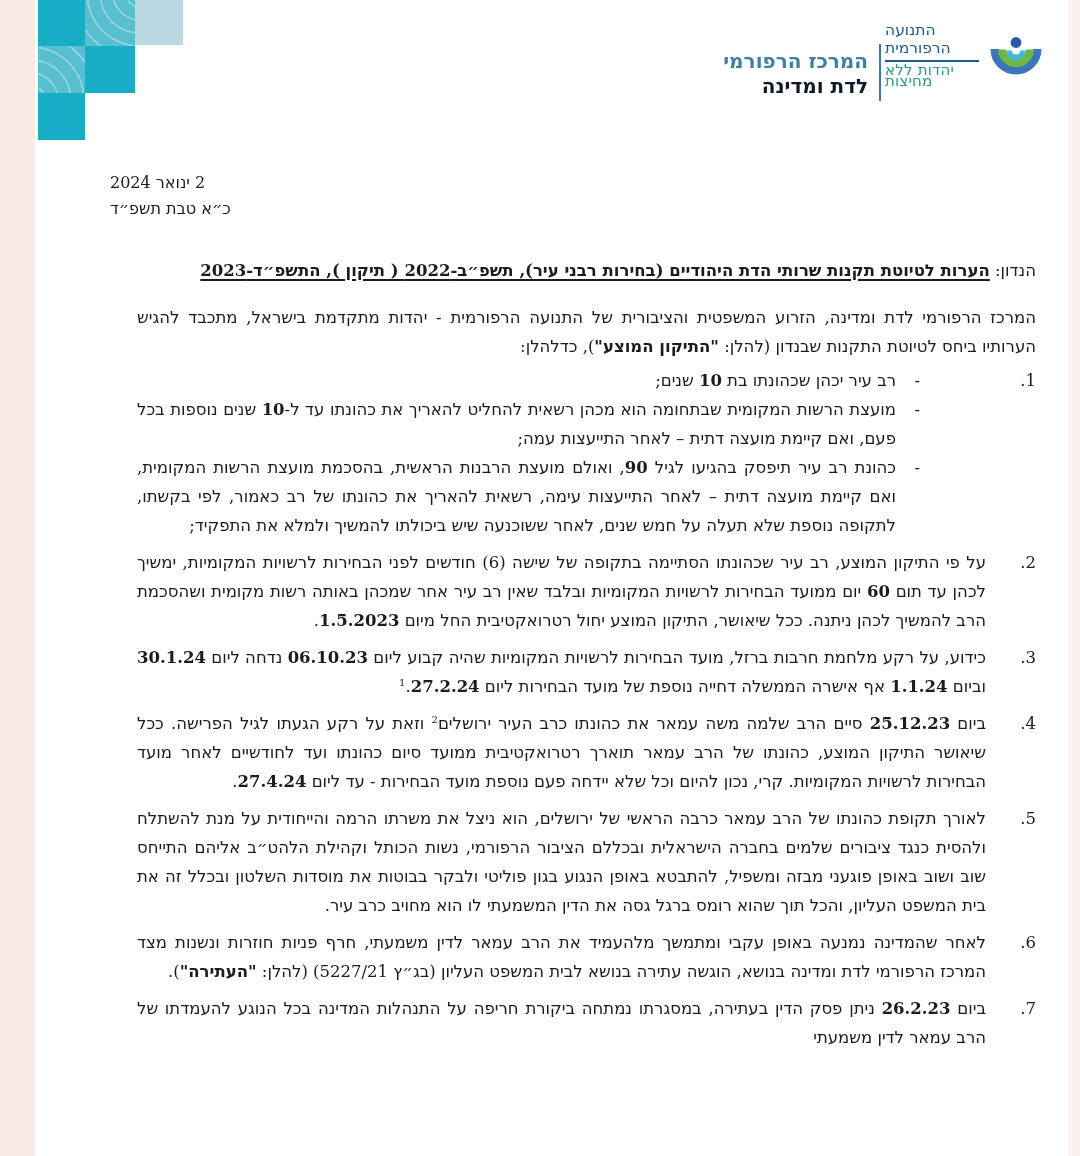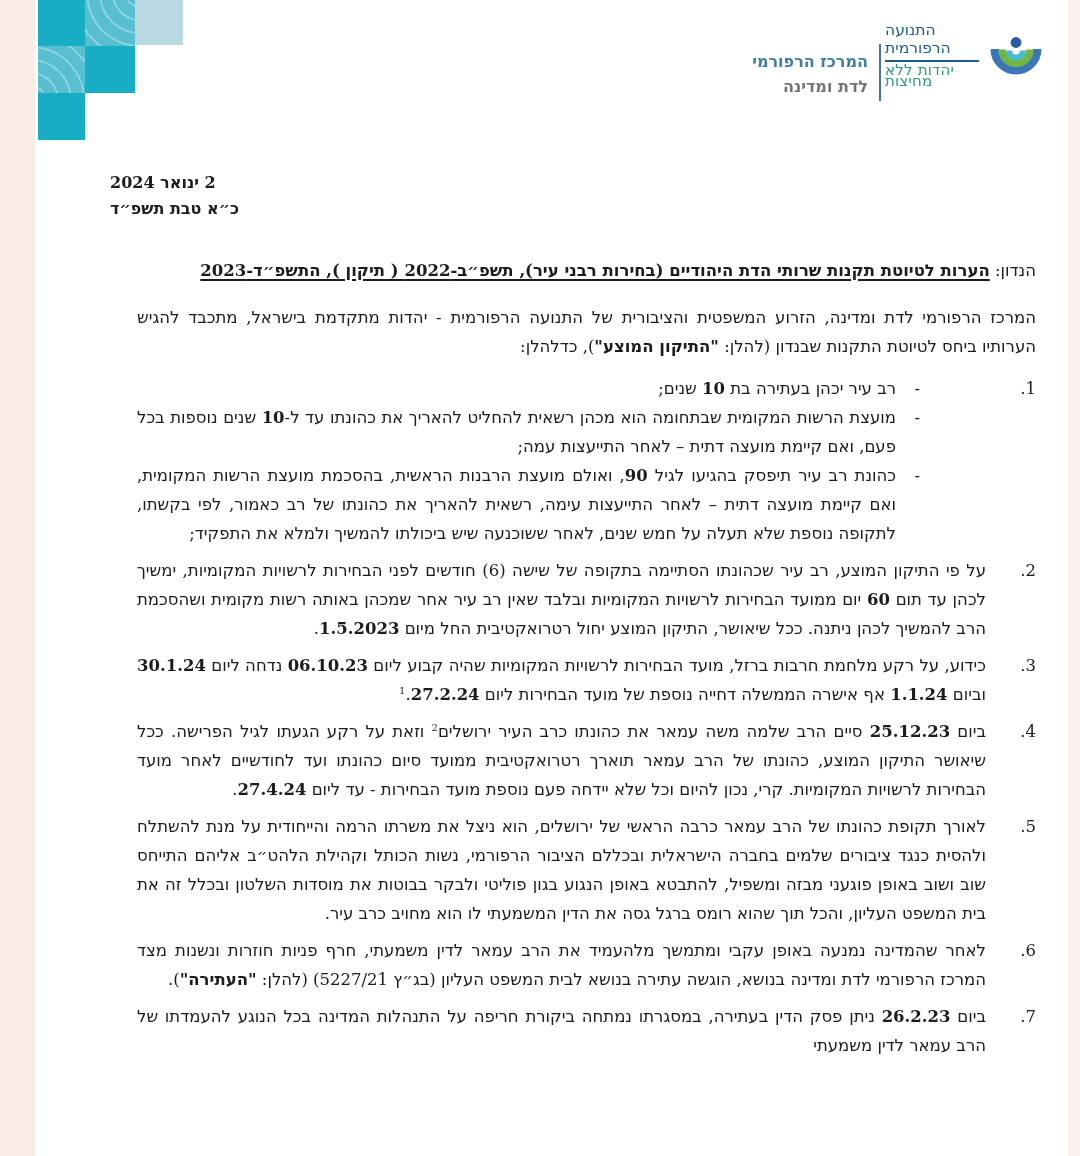--- a/index.html
+++ b/index.html
@@ -29,36 +29,36 @@
   .logo-text{
     position:absolute;right:101px;top:22px;width:94px;text-align:left;direction:rtl;
     font-family:"DejaVu Sans",sans-serif;font-weight:normal;
     font-size:15.5px;line-height:17.5px;color:#1a5c8c;
   }
   .logo-rule{height:1.5px;background:#1a5c8c;margin:3px 0 3px;}
   .tagline{font-size:15px;line-height:11px;color:#2c9a86;letter-spacing:.2px;}
   .vert-divider{position:absolute;right:199px;top:44px;width:2px;height:57px;background:#1e5f8e;opacity:.85;}
   .org{
     position:absolute;right:212px;top:49px;text-align:right;direction:rtl;
-    font-family:"DejaVu Sans",sans-serif;font-weight:bold;font-size:16px;line-height:25px;
+    font-family:"DejaVu Sans",sans-serif;font-weight:bold;font-size:20px;line-height:25px;
   }
   .org .l1{color:#3e7fa2;}
-  .org .l2{color:#737373;}
+  .org .l2{color:#0f172a;}
   
   .date{
     position:absolute;left:110px;top:170px;direction:rtl;text-align:left;
-    font-size:16px;line-height:26px;color:#1c1c1c;font-weight:bold;
+    font-size:16px;line-height:26px;color:#1c1c1c;
   }
   
   .doc{
     position:absolute;left:137px;right:44px;top:256px;direction:rtl;text-align:justify;
     font-size:16.5px;line-height:29px;color:#1c1c1c;
   }
   .subject{white-space:nowrap;line-height:30px;}
-  .intro{margin:17px 0 13px;}
+  .intro{margin:17px 0 5px;}
   .b{font-weight:bold;}
   .u{text-decoration:underline;text-decoration-thickness:1.6px;text-underline-offset:3px;}
   sup{font-size:10px;line-height:0;vertical-align:super;}
   .item{display:flex;column-gap:18px;margin-bottom:8px;}
   .num{flex:0 0 32px;text-align:right;}
   .item-body{flex:1 1 auto;min-width:0;}
   .sub{display:flex;column-gap:14px;margin-right:66px;}
   .dash{flex:0 0 10px;}
   .sub-body{flex:1 1 auto;min-width:0;text-align:justify;}
 </style>
@@ -108,21 +108,21 @@
   <div class="subject">
     <span class="prefix">הנדון: </span><span><span class="b u">הערות לטיוטת תקנות שרותי הדת היהודיים (בחירות רבני עיר), תשפ״ב-2022 ( תיקון ), התשפ״ד-2023</span></span>
   </div>
   <div class="intro"><span>המרכז הרפורמי לדת ומדינה, הזרוע המשפטית והציבורית של התנועה הרפורמית - יהדות מתקדמת בישראל, מתכבד להגיש הערותיו ביחס לטיוטת התקנות שבנדון (להלן: </span><span class="b">"התיקון המוצע"</span><span>), כדלהלן:</span></div>
   <div>
       <div class="item">
         <div class="num">1.</div>
         <div class="item-body">
           <div class="sub">
             <div class="dash">-</div>
-            <div class="sub-body"><span>רב עיר יכהן בעתירה בת </span><span class="b">10</span><span> שנים;</span></div>
+            <div class="sub-body"><span>רב עיר יכהן שכהונתו בת </span><span class="b">10</span><span> שנים;</span></div>
           </div>
           <div class="sub">
             <div class="dash">-</div>
             <div class="sub-body"><span>מועצת הרשות המקומית שבתחומה הוא מכהן רשאית להחליט להאריך את כהונתו עד ל-</span><span class="b">10</span><span> שנים נוספות בכל פעם, ואם קיימת מועצה דתית – לאחר התייעצות עמה;</span></div>
           </div>
           <div class="sub">
             <div class="dash">-</div>
             <div class="sub-body"><span>כהונת רב עיר תיפסק בהגיעו לגיל </span><span class="b">90</span><span>, ואולם מועצת הרבנות הראשית, בהסכמת מועצת הרשות המקומית, ואם קיימת מועצה דתית – לאחר התייעצות עימה, רשאית להאריך את כהונתו של רב כאמור, לפי בקשתו, לתקופה נוספת שלא תעלה על חמש שנים, לאחר ששוכנעה שיש ביכולתו להמשיך ולמלא את התפקיד;</span></div>
           </div>
         </div>

